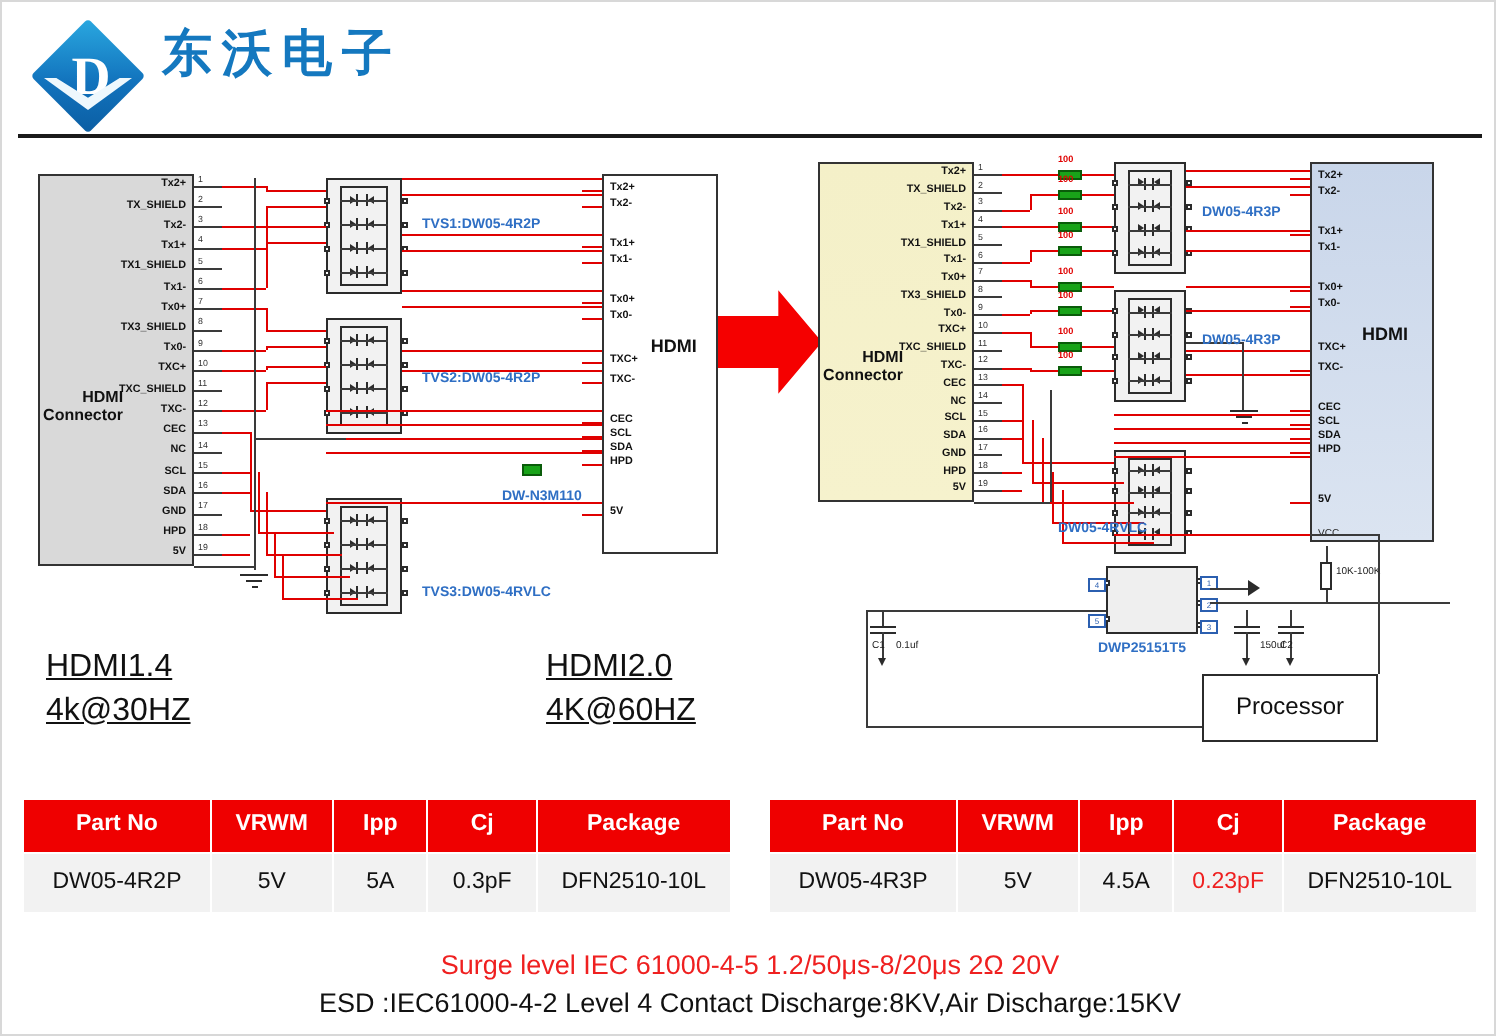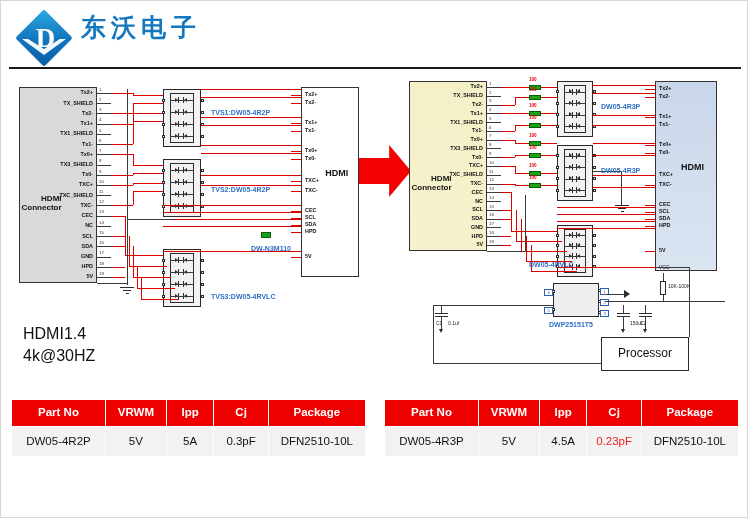--- a/index.html
+++ b/index.html
@@ -55,21 +55,21 @@
   .res{position:absolute;width:12px;height:5px;background:#19a319;border:.6px solid #0a5c0a;box-sizing:border-box;}
   .cap-plate{position:absolute;height:1px;background:#2b2b2b;}
   .gnd1{position:absolute;height:1px;background:#2b2b2b;}
   .arrowdn{position:absolute;width:0;height:0;border-left:2.5px solid transparent;
      border-right:2.5px solid transparent;border-top:4px solid #2b2b2b;}
 
   .bigarrow{position:absolute;left:358px;top:143px;width:52px;height:54px;background:#f50000;
      clip-path:polygon(0 26%,58% 26%,58% 2%,100% 50%,58% 98%,58% 74%,0 74%);}
 
   
-  .hdmiver{position:absolute;font:400 16px/1.35 "Liberation Sans",sans-serif;color:#111;white-space:pre-line;}
+  .hdmiver{position:absolute;font:400 16px/1.35 "Liberation Sans",sans-serif;color:#111;white-space:pre-line;text-decoration:underline;}
   .tv{position:absolute;left:135px;top:316px;width:118px;height:62px;}
   .tv-screen{position:absolute;left:0;top:0;width:118px;height:55px;border:2px solid #4a4a4a;border-radius:3px;
      background:linear-gradient(180deg,#0a1430 0%,#15305e 38%,#8a4e12 70%,#f2a72c 88%,#f7d78a 100%);
      overflow:hidden;}
   .tv-glow{position:absolute;left:50%;bottom:-12px;width:120px;height:46px;transform:translateX(-50%);
      background:radial-gradient(ellipse at center,rgba(255,205,110,.95) 0%,rgba(255,170,60,.35) 55%,rgba(0,0,0,0) 75%);}
   .tv-4k{position:absolute;left:0;top:14px;width:100%;text-align:center;
      font:700 22px/1 "DejaVu Sans",sans-serif;color:#f6c66a;
      text-shadow:0 1px 2px rgba(120,60,0,.9);}
   .tv-streak{position:absolute;left:8px;top:6px;width:34px;height:1px;background:rgba(255,255,255,.5);transform:rotate(18deg);}
@@ -670,20 +670,22 @@
       <div class="wireblk" style="left: 284px; top: 192px; width: 1px; height: 34px;"></div>
       <div class="wireblk" style="left: 250px; top: 192px; width: 34px; height: 1px;"></div>
       <div class="devlbl" style="left: 146px; top: 200px;"></div>
       <div class="devlbl" style="left: 196px; top: 28px;">DW05-4R3P</div>
       <div class="devlbl" style="left: 196px; top: 92px;">DW05-4R3P</div>
       <div class="devlbl" style="left: 124px; top: 186px;">DW05-4RVLC</div>
     </div>
 
   <div class="hdmiver" style="left:22px;top:322px;">HDMI1.4
 4k@30HZ</div>
+  <div class="hdmiver" style="left:272px;top:322px;">HDMI2.0
+4K@60HZ</div>
 
   <table class="tbl" id="tbl-left" style="left:10px;top:398px;width:355px;">
       <thead>
         <tr>
           <th style="width: 27%;">Part No</th>
           <th style="width: 17%;">VRWM</th>
           <th style="width: 13%;">Ipp</th>
           <th style="width: 15%;">Cj</th>
           <th style="width: 28%;">Package</th>
         </tr>
@@ -712,13 +714,15 @@
         <tr>
           <td>DW05-4R3P</td>
           <td>5V</td>
           <td>4.5A</td>
           <td class="red">0.23pF</td>
           <td>DFN2510-10L</td>
         </tr>
       </tbody>
     </table>
 
+  <div class="foot1">Surge level IEC 61000-4-5 1.2/50μs-8/20μs 2Ω  20V</div>
+  <div class="foot2">ESD :IEC61000-4-2 Level 4 Contact Discharge:8KV,Air Discharge:15KV</div>
 </div>
 
 </body></html>

